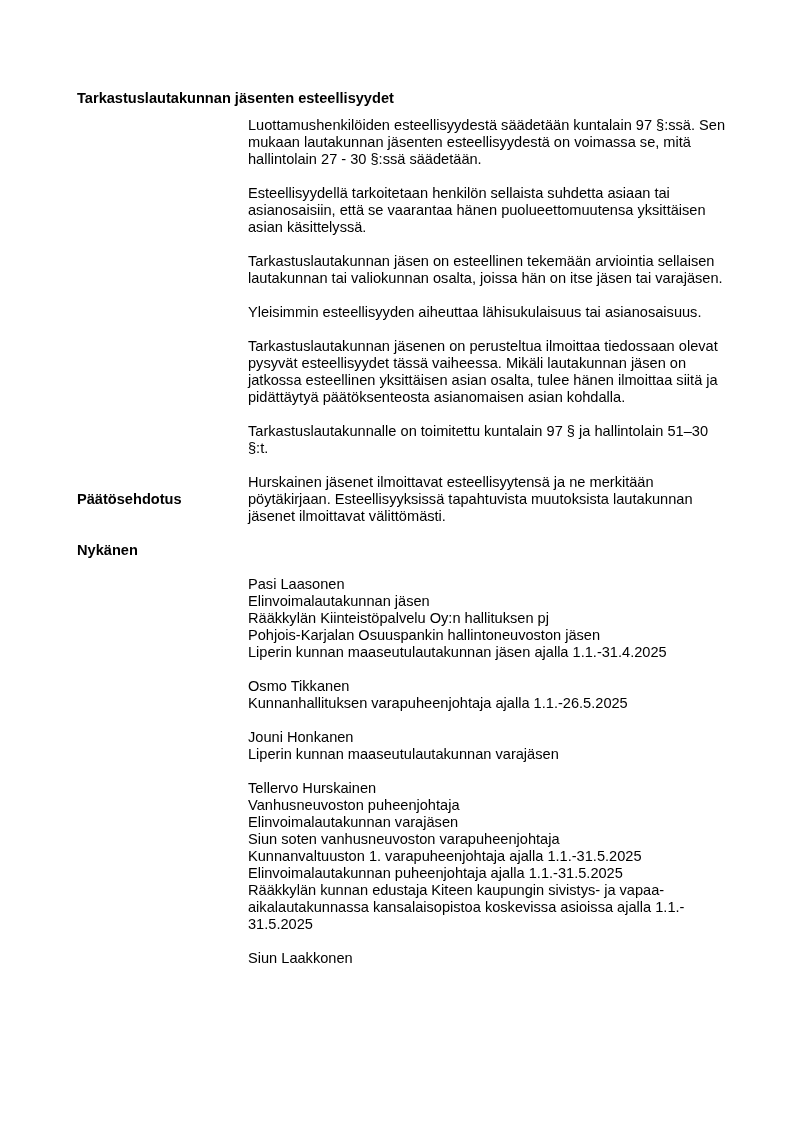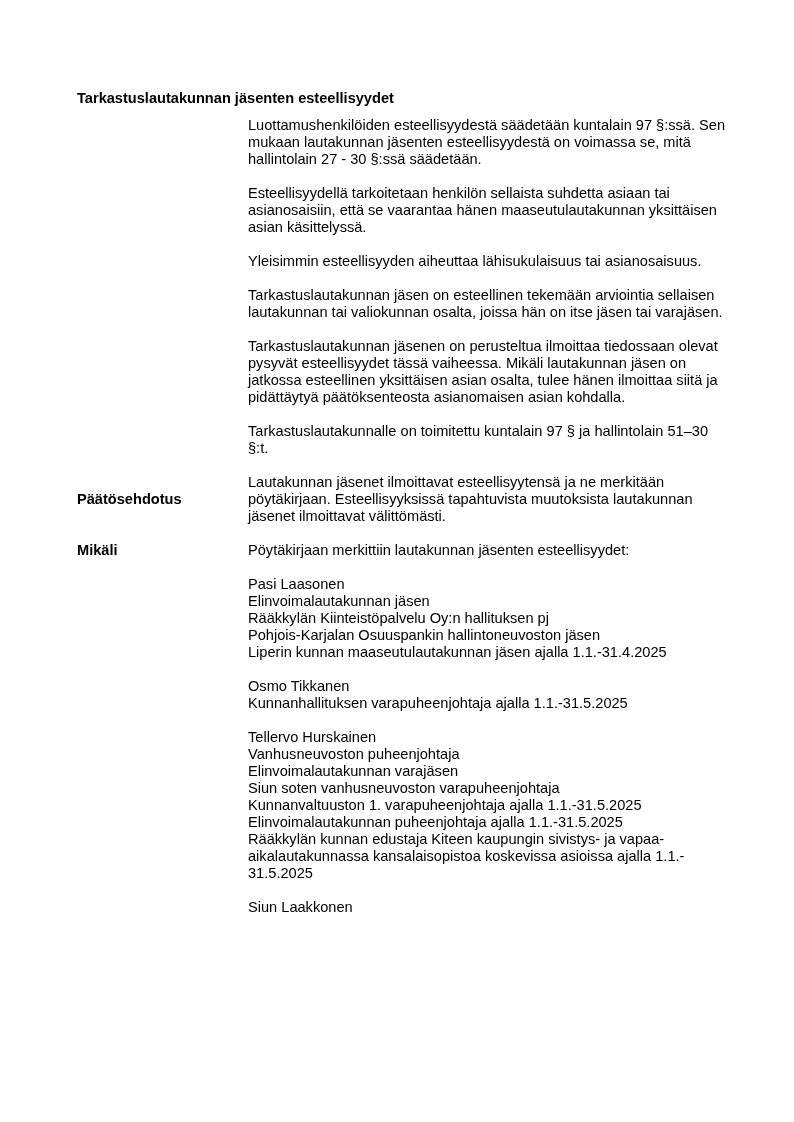--- a/index.html
+++ b/index.html
@@ -60,77 +60,81 @@
     <div class="section">
       <div class="section-label"></div>
       <div class="section-text">Luottamushenkilöiden esteellisyydestä säädetään kuntalain 97 §:ssä. Sen
 mukaan lautakunnan jäsenten esteellisyydestä on voimassa se, mitä
 hallintolain 27 - 30 §:ssä säädetään.</div>
     </div>
 
     <div class="section">
       <div class="section-label"></div>
       <div class="section-text">Esteellisyydellä tarkoitetaan henkilön sellaista suhdetta asiaan tai
-asianosaisiin, että se vaarantaa hänen maaseutulautakunnan yksittäisen
+asianosaisiin, että se vaarantaa hänen puolueettomuutensa yksittäisen
 asian käsittelyssä.</div>
-    </div>
-
-    <div class="section">
-      <div class="section-label"></div>
-      <div class="section-text">Yleisimmin esteellisyyden aiheuttaa lähisukulaisuus tai asianosaisuus.</div>
     </div>
 
     <div class="section">
       <div class="section-label"></div>
       <div class="section-text">Tarkastuslautakunnan jäsen on esteellinen tekemään arviointia sellaisen
 lautakunnan tai valiokunnan osalta, joissa hän on itse jäsen tai varajäsen.</div>
+    </div>
+
+    <div class="section">
+      <div class="section-label"></div>
+      <div class="section-text">Yleisimmin esteellisyyden aiheuttaa lähisukulaisuus tai asianosaisuus.</div>
     </div>
 
     <div class="section">
       <div class="section-label"></div>
       <div class="section-text">Tarkastuslautakunnan jäsenen on perusteltua ilmoittaa tiedossaan olevat
 pysyvät esteellisyydet tässä vaiheessa. Mikäli lautakunnan jäsen on
 jatkossa esteellinen yksittäisen asian osalta, tulee hänen ilmoittaa siitä ja
 pidättäytyä päätöksenteosta asianomaisen asian kohdalla.</div>
     </div>
 
     <div class="section">
       <div class="section-label"></div>
       <div class="section-text">Tarkastuslautakunnalle on toimitettu kuntalain 97 § ja hallintolain 51–30
 §:t.</div>
     </div>
 
 
     <div class="section">
       <div class="section-label">Päätösehdotus</div>
-      <div class="section-text">Lautakunnan jäsenet ilmoittavat esteellisyytensä ja ne merkitään
+      <div class="section-text">Hurskainen jäsenet ilmoittavat esteellisyytensä ja ne merkitään
 pöytäkirjaan. Esteellisyyksissä tapahtuvista muutoksista lautakunnan
 jäsenet ilmoittavat välittömästi.</div>
     </div>
 
     <div class="section">
-      <div class="section-label">Mikäli</div>
-      <div class="section-text">Pöytäkirjaan merkittiin lautakunnan jäsenten esteellisyydet:</div>
+      <div class="section-label">Nykänen</div>
     </div>
 
     <div class="section">
       <div class="section-label"></div>
       <div class="section-text">Pasi Laasonen
 Elinvoimalautakunnan jäsen
 Rääkkylän Kiinteistöpalvelu Oy:n hallituksen pj
 Pohjois-Karjalan Osuuspankin hallintoneuvoston jäsen
 Liperin kunnan maaseutulautakunnan jäsen ajalla 1.1.-31.4.2025</div>
     </div>
 
     <div class="section">
       <div class="section-label"></div>
       <div class="section-text">Osmo Tikkanen
-Kunnanhallituksen varapuheenjohtaja ajalla 1.1.-31.5.2025</div>
+Kunnanhallituksen varapuheenjohtaja ajalla 1.1.-26.5.2025</div>
     </div>
 
+    <div class="section">
+      <div class="section-label"></div>
+      <div class="section-text">Jouni Honkanen
+Liperin kunnan maaseutulautakunnan varajäsen</div>
+    </div>
 
     <div class="section">
       <div class="section-label"></div>
       <div class="section-text">Tellervo Hurskainen
 Vanhusneuvoston puheenjohtaja
 Elinvoimalautakunnan varajäsen
 Siun soten vanhusneuvoston varapuheenjohtaja
 Kunnanvaltuuston 1. varapuheenjohtaja ajalla 1.1.-31.5.2025
 Elinvoimalautakunnan puheenjohtaja ajalla 1.1.-31.5.2025
 Rääkkylän kunnan edustaja Kiteen kaupungin sivistys- ja vapaa-

